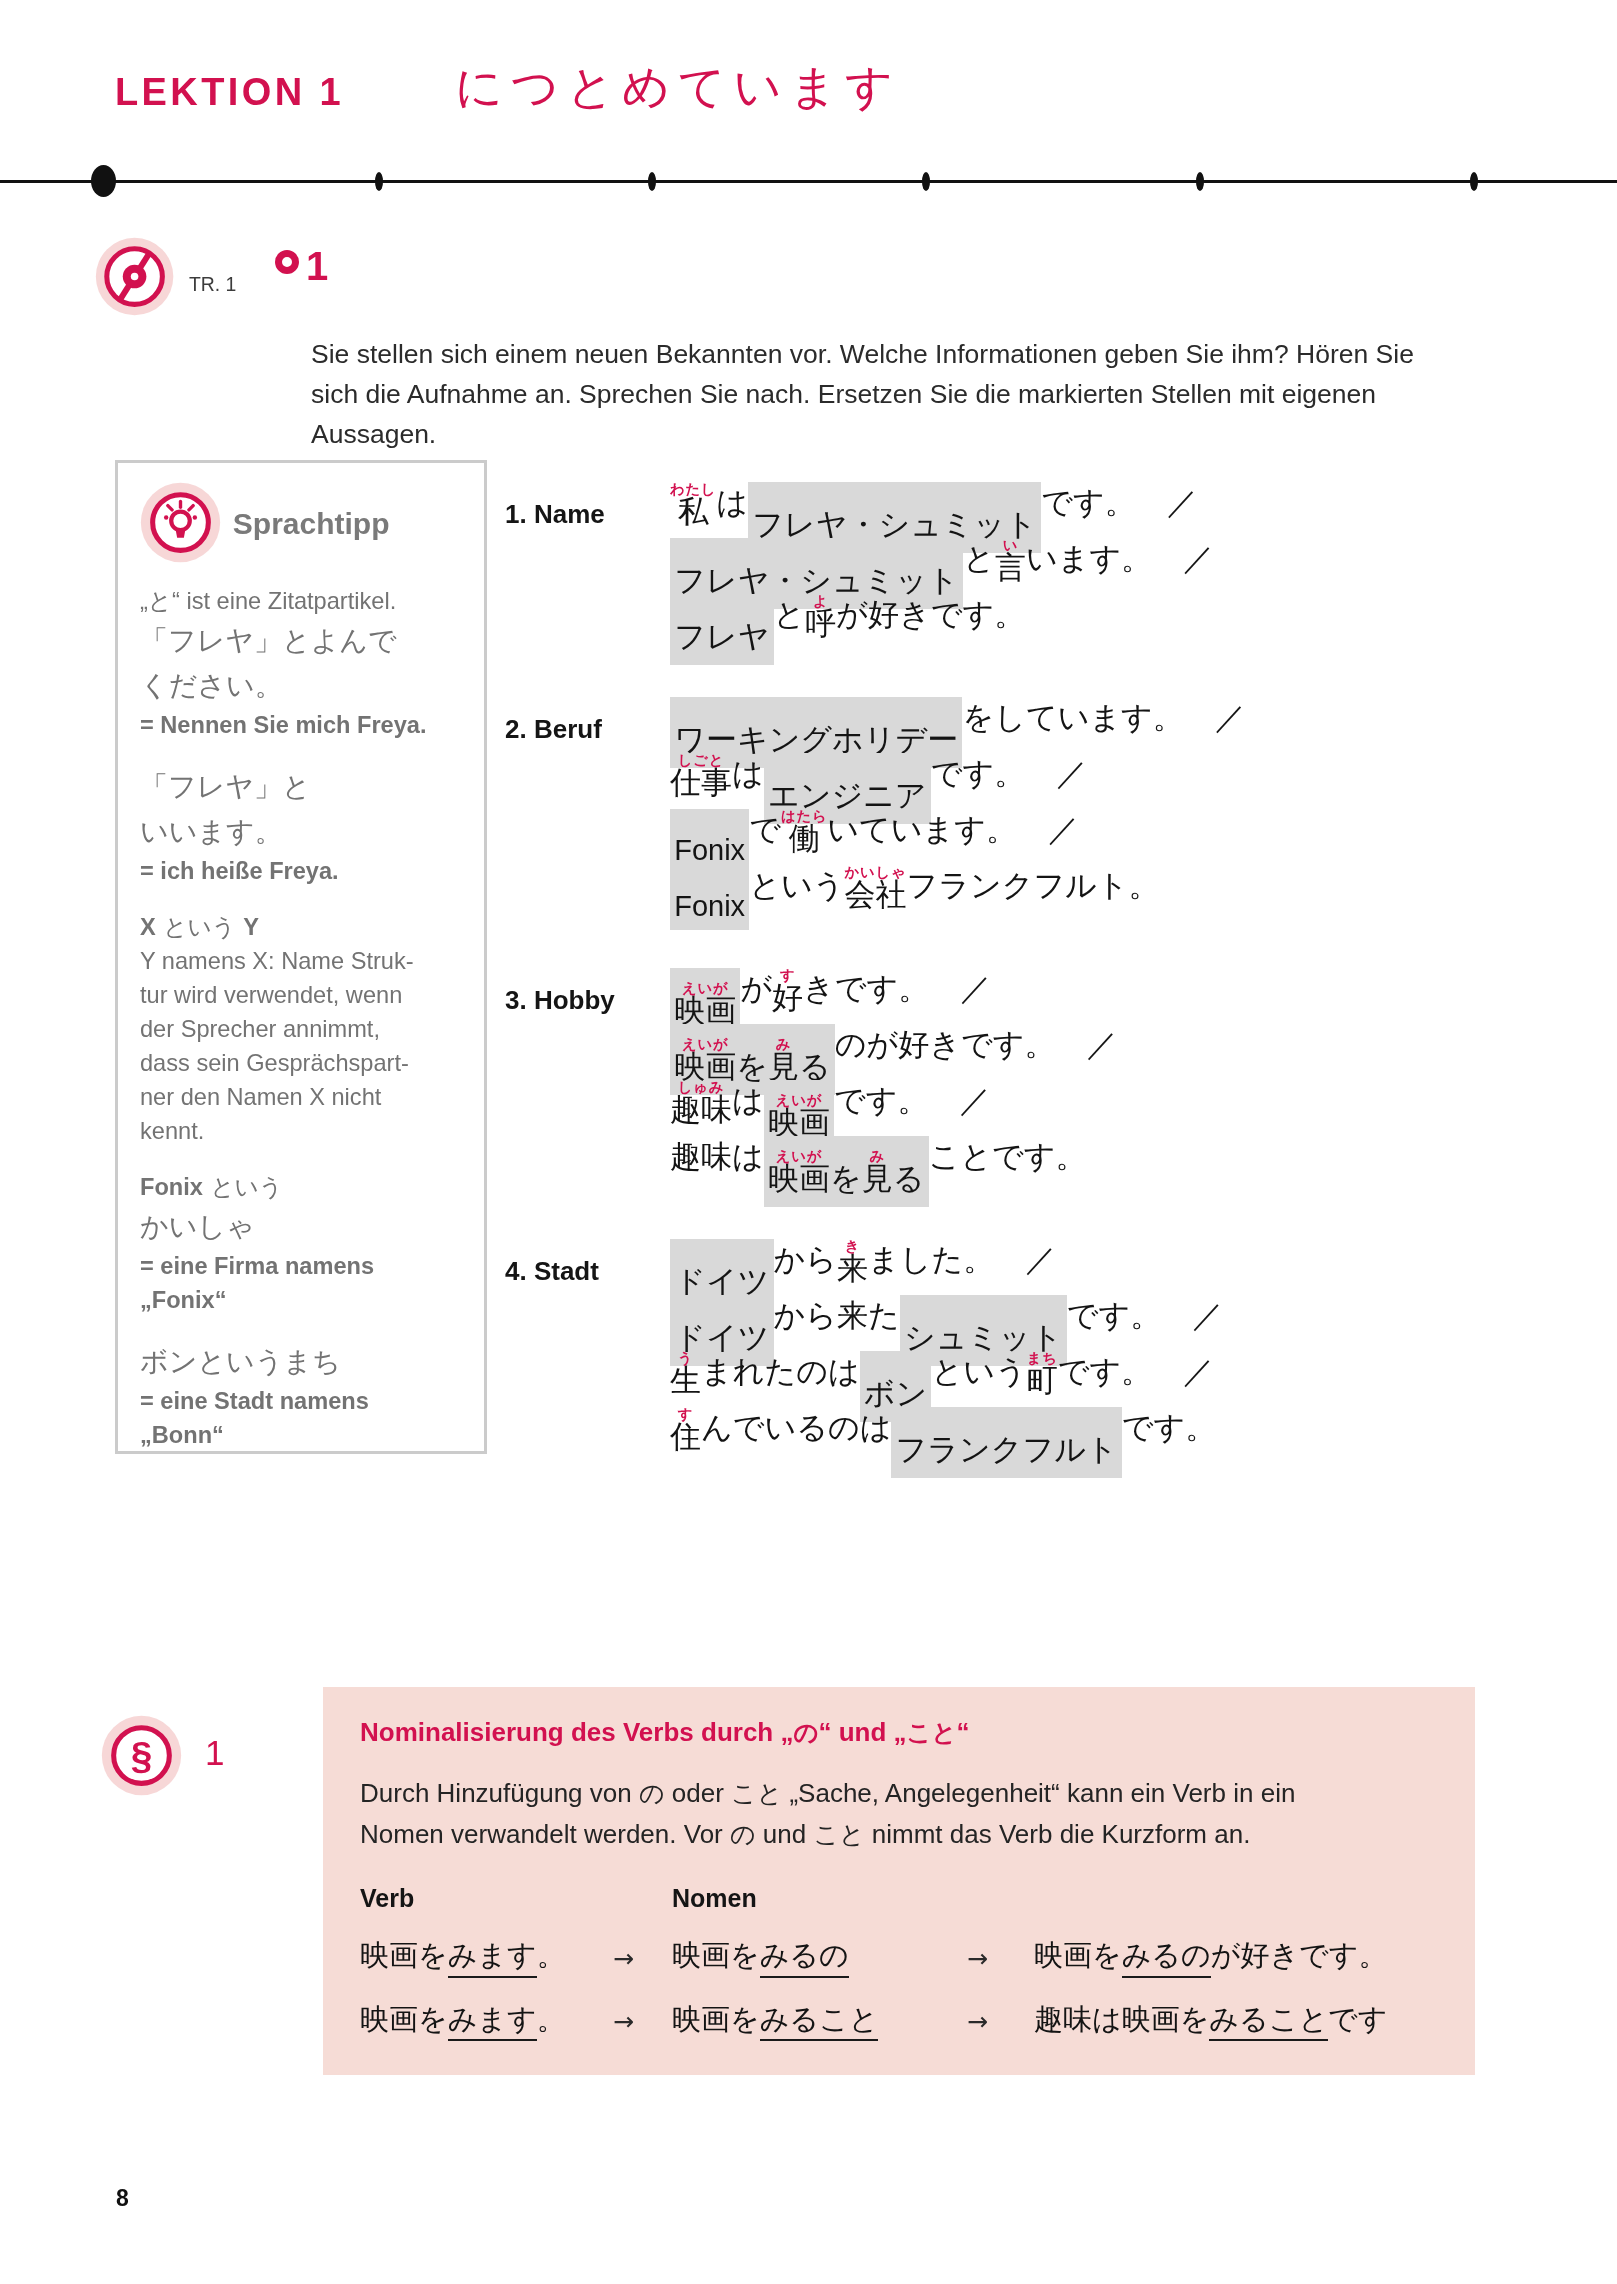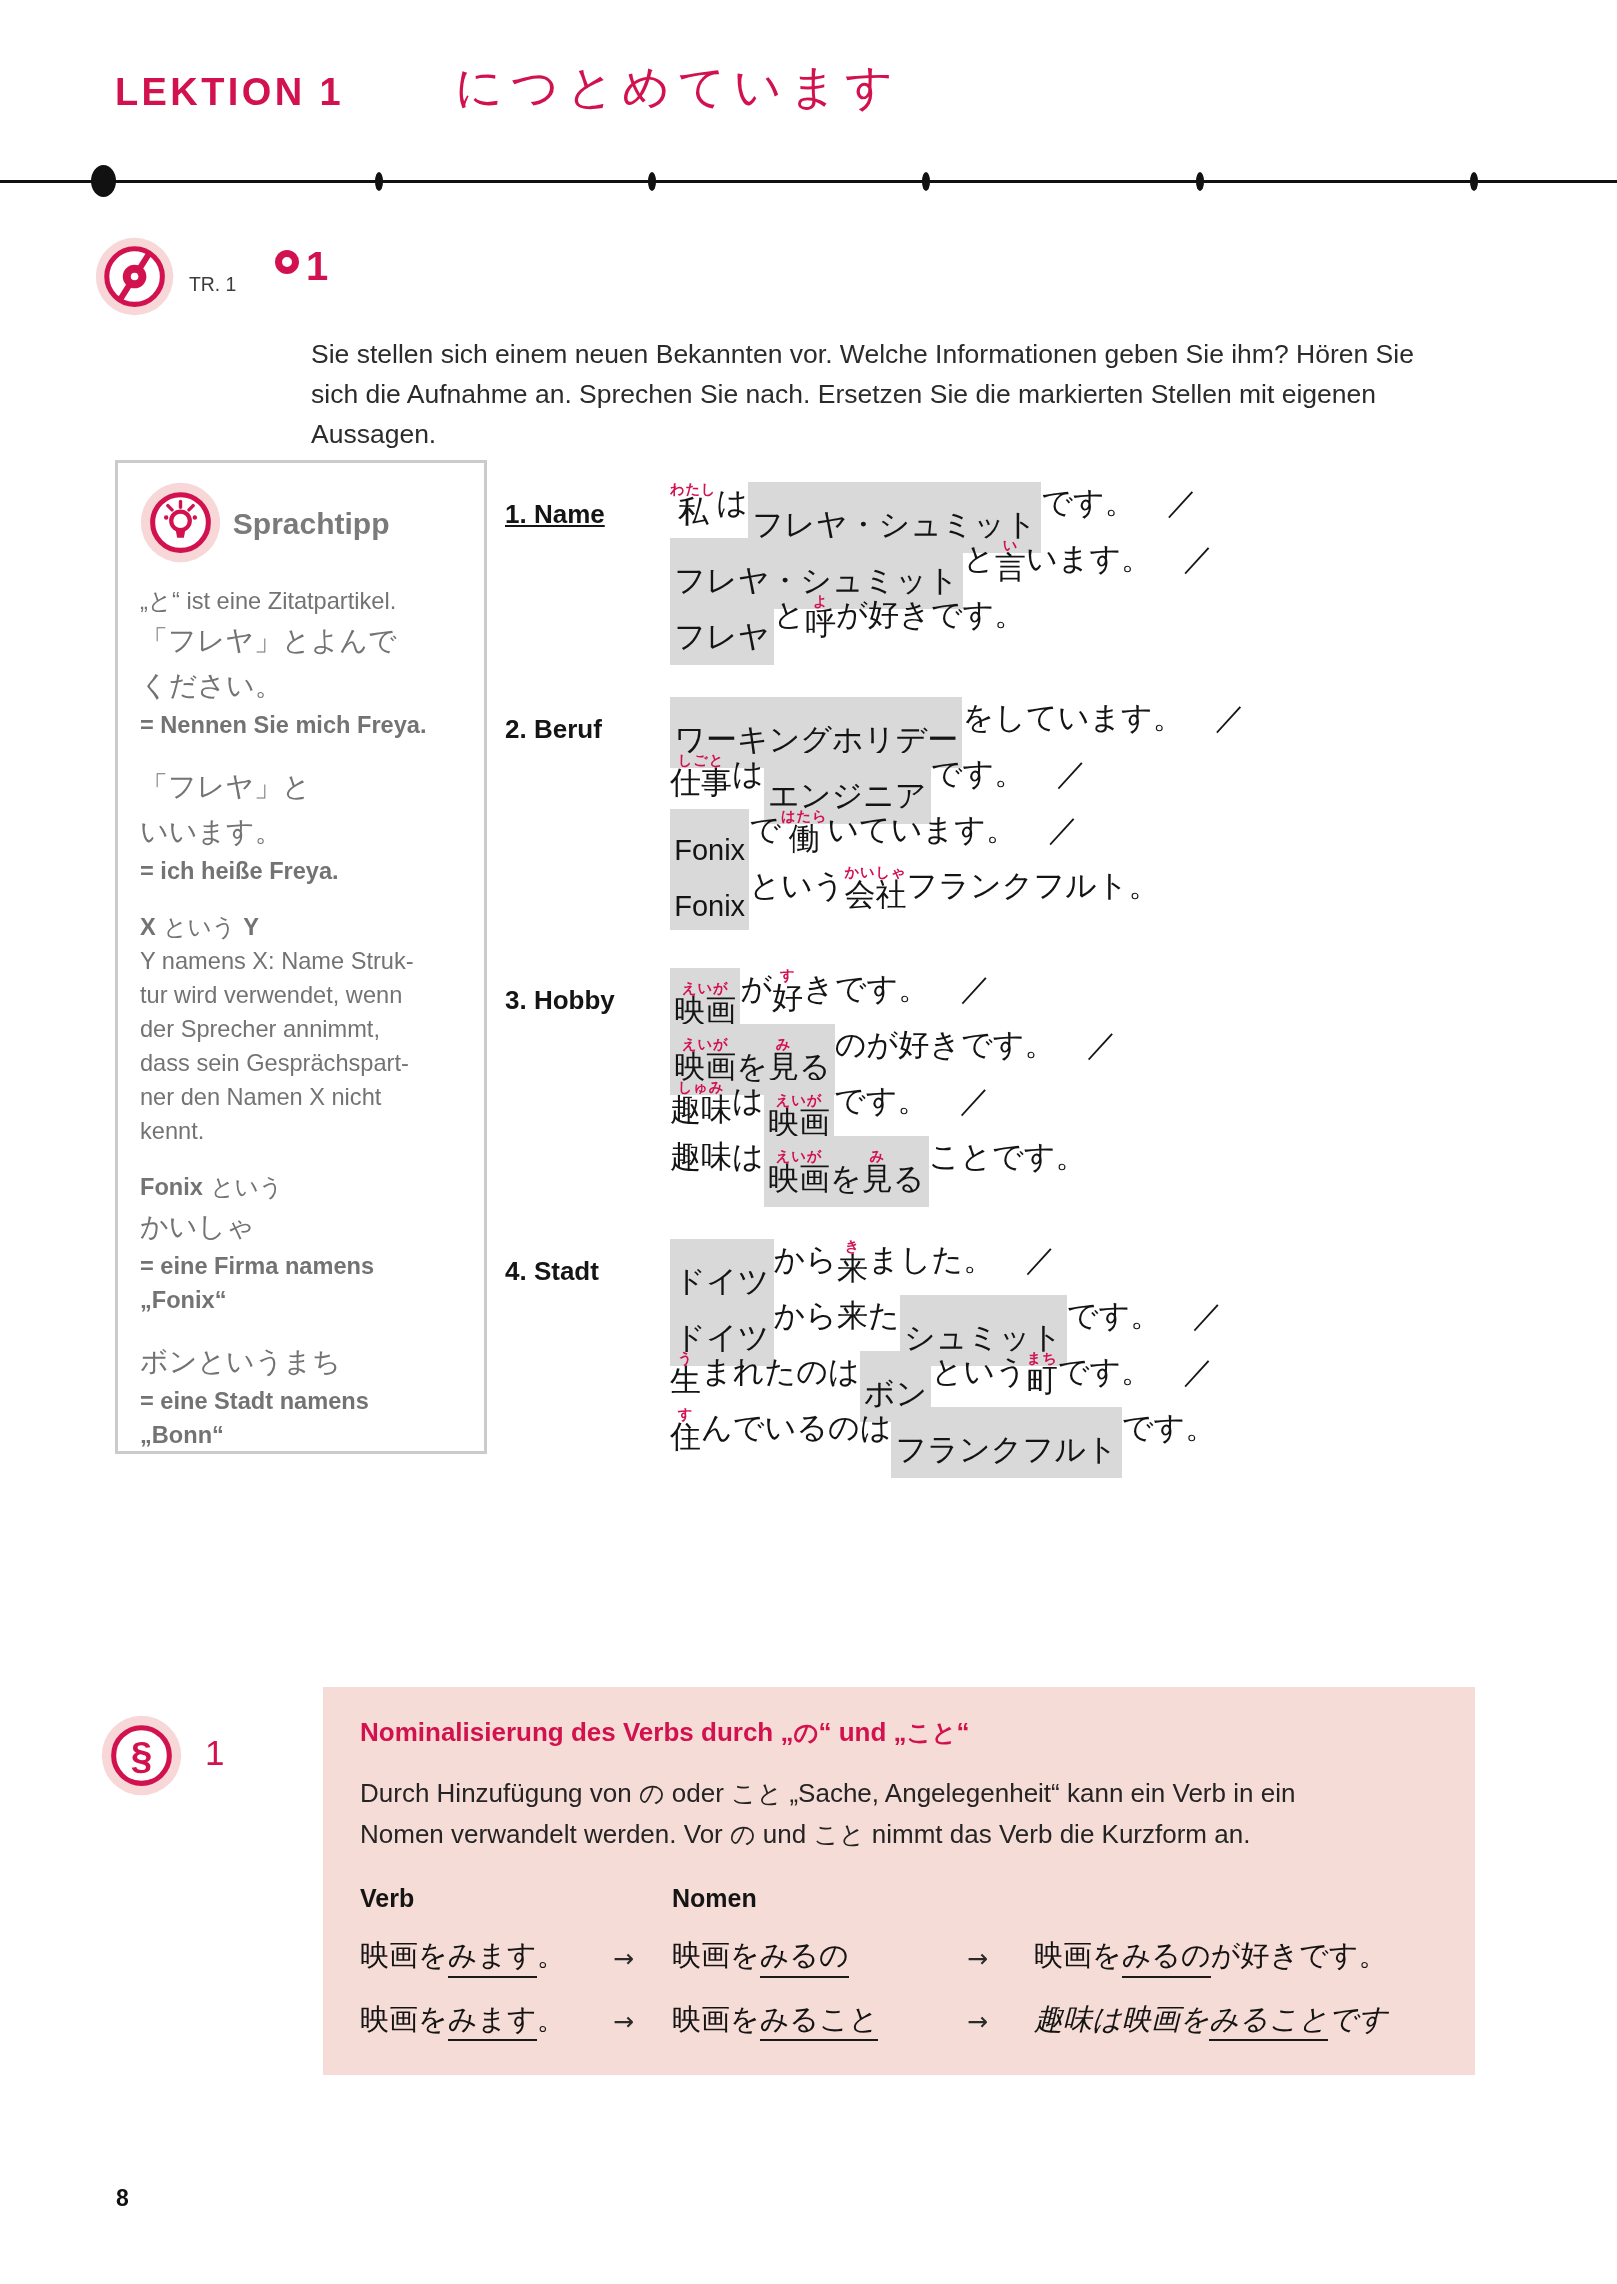--- a/index.html
+++ b/index.html
@@ -143,21 +143,21 @@
         <div class="tip-line"><span class="r-deb">= eine Firma namens</span></div>
         <div class="tip-line"><span class="r-deb">„Fonix“</span></div>
         <div class="tip-line jpl gap"><span class="r-jp">ボンというまち</span></div>
         <div class="tip-line"><span class="r-deb">= eine Stadt namens</span></div>
         <div class="tip-line"><span class="r-deb">„Bonn“</span></div>
       </div>
   </aside>
 
   <div class="sections" id="sections">
       <div class="section-row">
-        <span class="section-label" style="display: block; text-decoration: underline;">1. Name</span>
+        <span class="section-label" style="display: block;">1. Name</span>
         <span class="section-lines" style="display: block;">
           <div class="jp-line"><ruby><span>私</span><rt>わたし</rt></ruby><span>は</span><span class="hl"><span>フレヤ・シュミット</span></span><span>です。</span><span>　／</span></div>
           <div class="jp-line"><span class="hl"><span>フレヤ・シュミット</span></span><span>と</span><ruby><span>言</span><rt>い</rt></ruby><span>います。</span><span>　／</span></div>
           <div class="jp-line"><span class="hl"><span>フレヤ</span></span><span>と</span><ruby><span>呼</span><rt>よ</rt></ruby><span>が好きです。</span></div>
         </span>
       </div>
       <div class="section-row">
         <span class="section-label" style="display: block;">2. Beruf</span>
         <span class="section-lines" style="display: block;">
           <div class="jp-line"><span class="hl"><span>ワーキングホリデー</span></span><span>をしています。</span><span>　／</span></div>
@@ -200,19 +200,19 @@
     <div class="gram-intro" id="gram-intro"><div><span class="r-de">Durch Hinzufügung von </span><span class="r-jp">の</span><span class="r-de"> oder </span><span class="r-jp">こと</span><span class="r-de"> „Sache, Angelegenheit“ kann ein Verb in ein</span></div><div><span class="r-de">Nomen verwandelt werden. Vor </span><span class="r-jp">の</span><span class="r-de"> und </span><span class="r-jp">こと</span><span class="r-de"> nimmt das Verb die Kurzform an.</span></div></div>
     <div class="gram-grid gram-head">
       <div>Verb</div>
       <div></div>
       <div>Nomen</div>
       <div></div>
         <div></div>
     </div>
     <div id="gram-rows">
         <div class="gram-grid gram-row"><span style="display: block;"><span>映画を</span><span class="ul">みます</span><span>。</span></span><span class="arrow">→</span><span style="display: block;"><span>映画を</span><span class="ul">みるの</span></span><span class="arrow">→</span><span style="display: block;"><span>映画を</span><span class="ul">みるの</span><span>が好きです。</span></span></div>
-        <div class="gram-grid gram-row"><span style="display: block;"><span>映画を</span><span class="ul">みます</span><span>。</span></span><span class="arrow">→</span><span style="display: block;"><span>映画を</span><span class="ul">みること</span></span><span class="arrow">→</span><span style="display: block; font-style: italic;"><span>趣味は映画を</span><span class="ul">みること</span><span>です</span></span></div>
+        <div class="gram-grid gram-row"><span style="display: block;"><span>映画を</span><span class="ul">みます</span><span>。</span></span><span class="arrow">→</span><span style="display: block;"><span>映画を</span><span class="ul">みること</span></span><span class="arrow">→</span><span style="display: block;"><span>趣味は映画を</span><span class="ul">みること</span><span>です</span></span></div>
       </div>
   </section>
 
   <div class="page-number">8</div>
 </div>
 
 
 </body></html>

